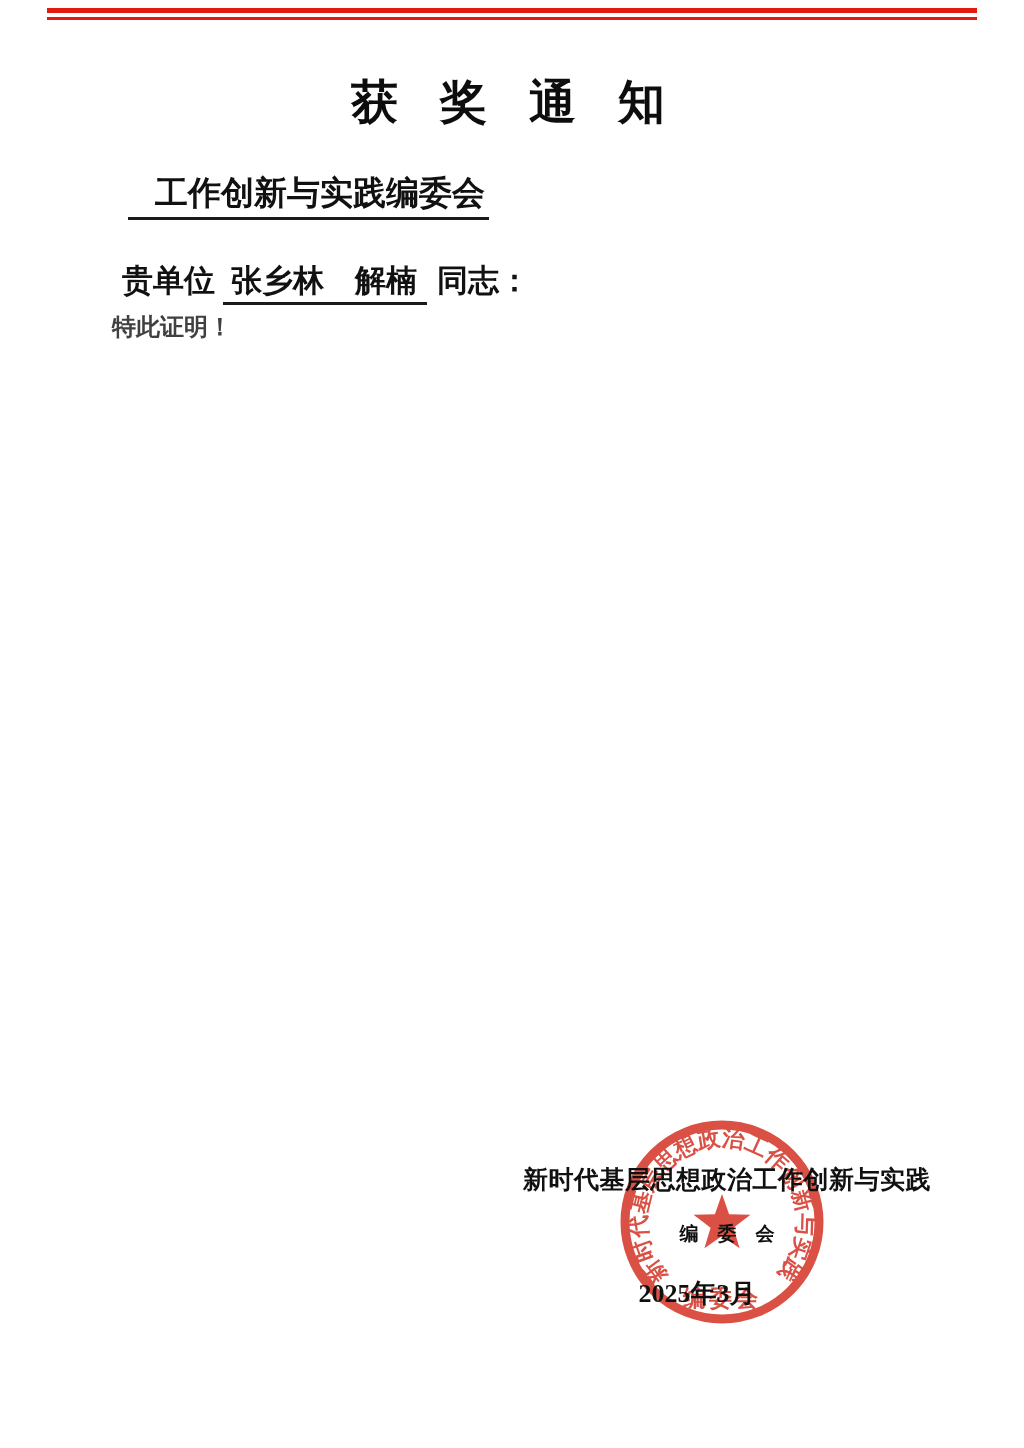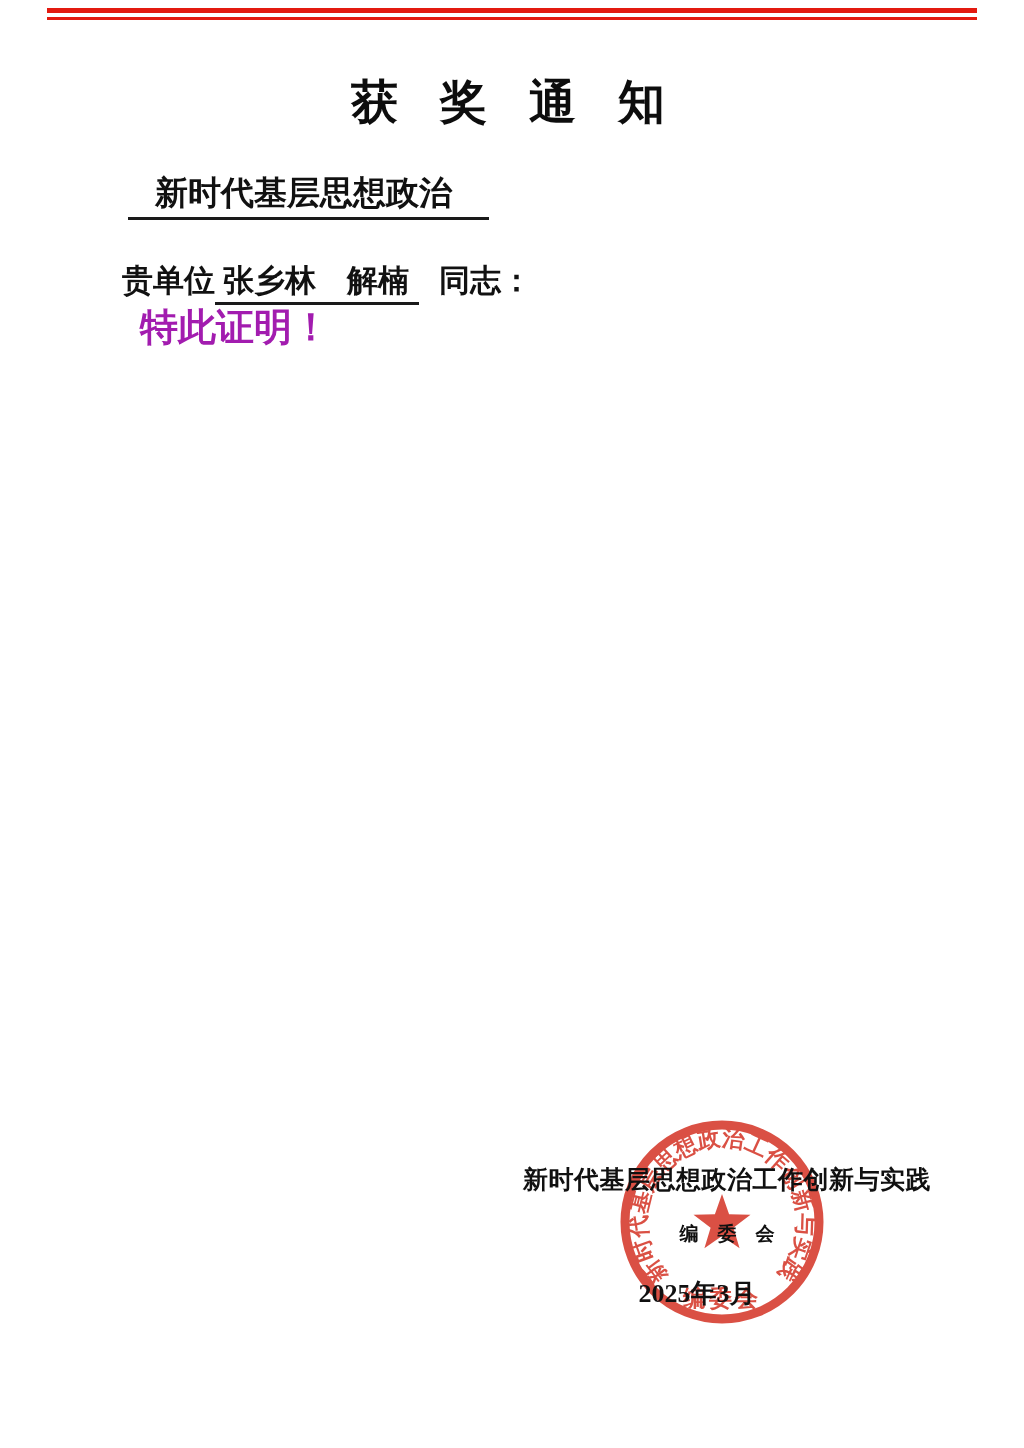--- a/index.html
+++ b/index.html
@@ -61,44 +61,45 @@
     font-size:31px;
     font-weight:bold;
     line-height:38px;
     white-space:nowrap;
   }
   .names{
     font-family:"Liberation Serif", serif;
     font-weight:600;
     border-bottom:3px solid #1a1a1a;
     padding:0 10px 4px 8px;
+    margin-left:8px;
     text-align:right;
   }
-  .greeting .suffix{margin-left:20px;}
+  .greeting .suffix{margin-left:10px;}
   
   .body-para{
     margin:40px 64px 0 64px;
     font-size:29.5px;
     font-weight:bold;
     line-height:54px;
     text-align:justify;
     text-indent:2em;
     color:#0d0d0d;
   }
   .kai{
     font-family:"Liberation Serif", serif;
     font-weight:600;
   }
   .closing{
     margin:0 64px;
-    font-size:38px;
+    font-size:24px;
     font-weight:bold;
     line-height:54px;
     text-indent:2em;
-    color:#a21caf;
+    color:#404040;
   }
   
   .signature{
     position:absolute;
     left:472px;
     top:1160px;
     width:510px;
     text-align:center;
     font-family:"Liberation Serif", serif;
     font-weight:600;
@@ -129,21 +130,21 @@
 <div class="page">
 
   <div class="hdr-rule">
     <div class="thick"></div>
     <div class="thin"></div>
   </div>
 
   <div class="notice-title">获奖通知</div>
 
   <div class="company-row">
-    <span>新时代基层思想政治</span>
+    <span>工作创新与实践编委会</span>
   </div>
 
   <div class="greeting">
     <span>贵单位</span><span class="names">张乡林　解楠</span><span class="suffix">同志：</span>
   </div>
 
 
   <p class="closing">特此证明！</p>
 
   <svg class="seal" viewBox="-110 -110 220 220" xmlns="http://www.w3.org/2000/svg">

